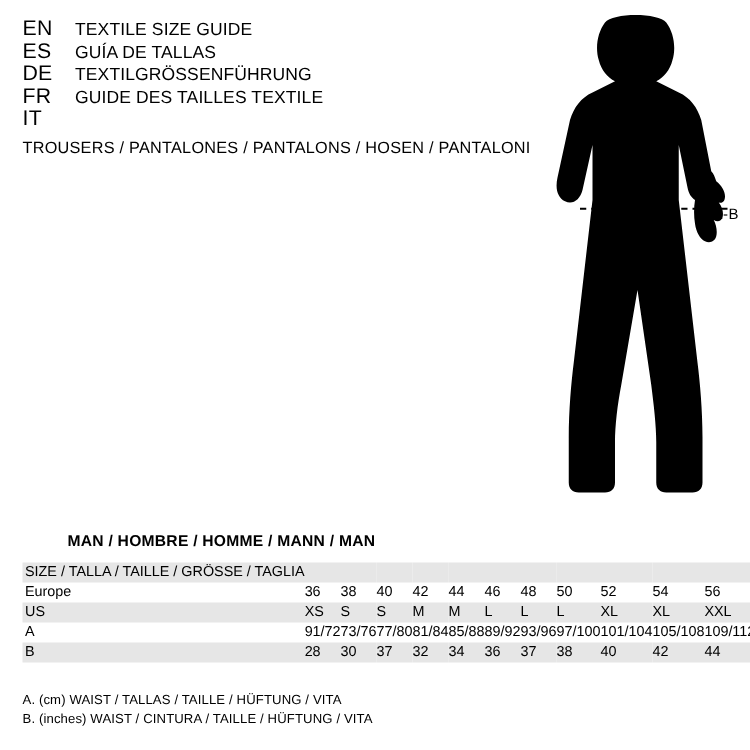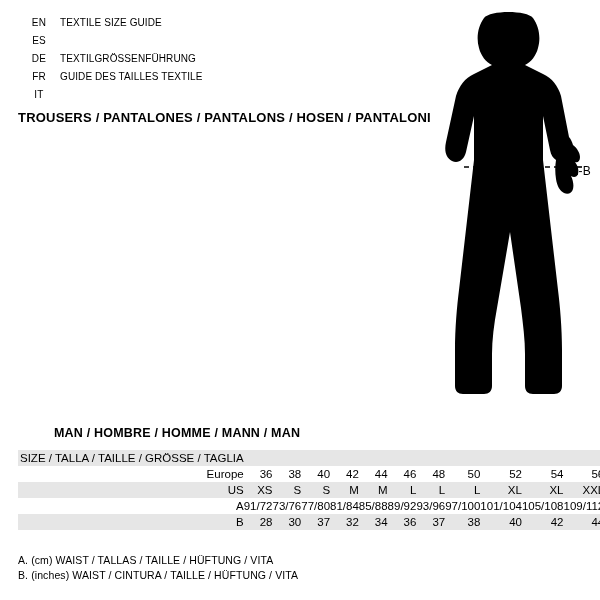--- a/index.html
+++ b/index.html
@@ -29,35 +29,34 @@
     width: 330px;
   }
   .lang-row {
     display: flex;
     align-items: baseline;
     height: 18px;
     line-height: 18px;
   }
   .lang-code {
     width: 42px;
-    font-size: 10px;
+    font-size: 17px;
     letter-spacing: 0.2px;
-    text-align: center;
   }
   .lang-text {
-    font-size: 10px;
+    font-size: 14px;
     letter-spacing: 0.1px;
   }
 
   .garment-title {
     position: absolute;
     left: 18px;
     top: 110px;
     font-size: 13px;
-    font-weight: bold;
+    font-weight: normal;
     letter-spacing: 0.2px;
   }
 
   
   .figure-wrap {
     position: absolute;
     left: 422px;
     top: 10px;
     width: 175px;
     height: 400px;
@@ -87,21 +86,21 @@
   table.size-table {
     position: absolute;
     left: 18px;
     top: 450px;
     width: 564px;
     border-collapse: collapse;
     font-size: 11.5px;
   }
   table.size-table td {
     padding: 2px 0 2px 0;
-    text-align: right;
+    text-align: left;
     white-space: nowrap;
   }
   table.size-table tr.head td {
     font-size: 11.5px;
   }
   table.size-table tr.shaded {
     background: #e6e6e6;
   }
   table.size-table td.label-col {
     width: 88px;
@@ -128,20 +127,21 @@
 
 <div class="page">
 
   <div class="lang-block">
     <div class="lang-row">
       <span class="lang-code">EN</span>
       <span class="lang-text">TEXTILE SIZE GUIDE</span>
     </div>
     <div class="lang-row">
       <span class="lang-code">ES</span>
+      <span class="lang-text">GUÍA DE TALLAS</span>
     </div>
     <div class="lang-row">
       <span class="lang-code">DE</span>
       <span class="lang-text">TEXTILGRÖSSENFÜHRUNG</span>
     </div>
     <div class="lang-row">
       <span class="lang-code">FR</span>
       <span class="lang-text">GUIDE DES TAILLES TEXTILE</span>
     </div>
     <div class="lang-row">

